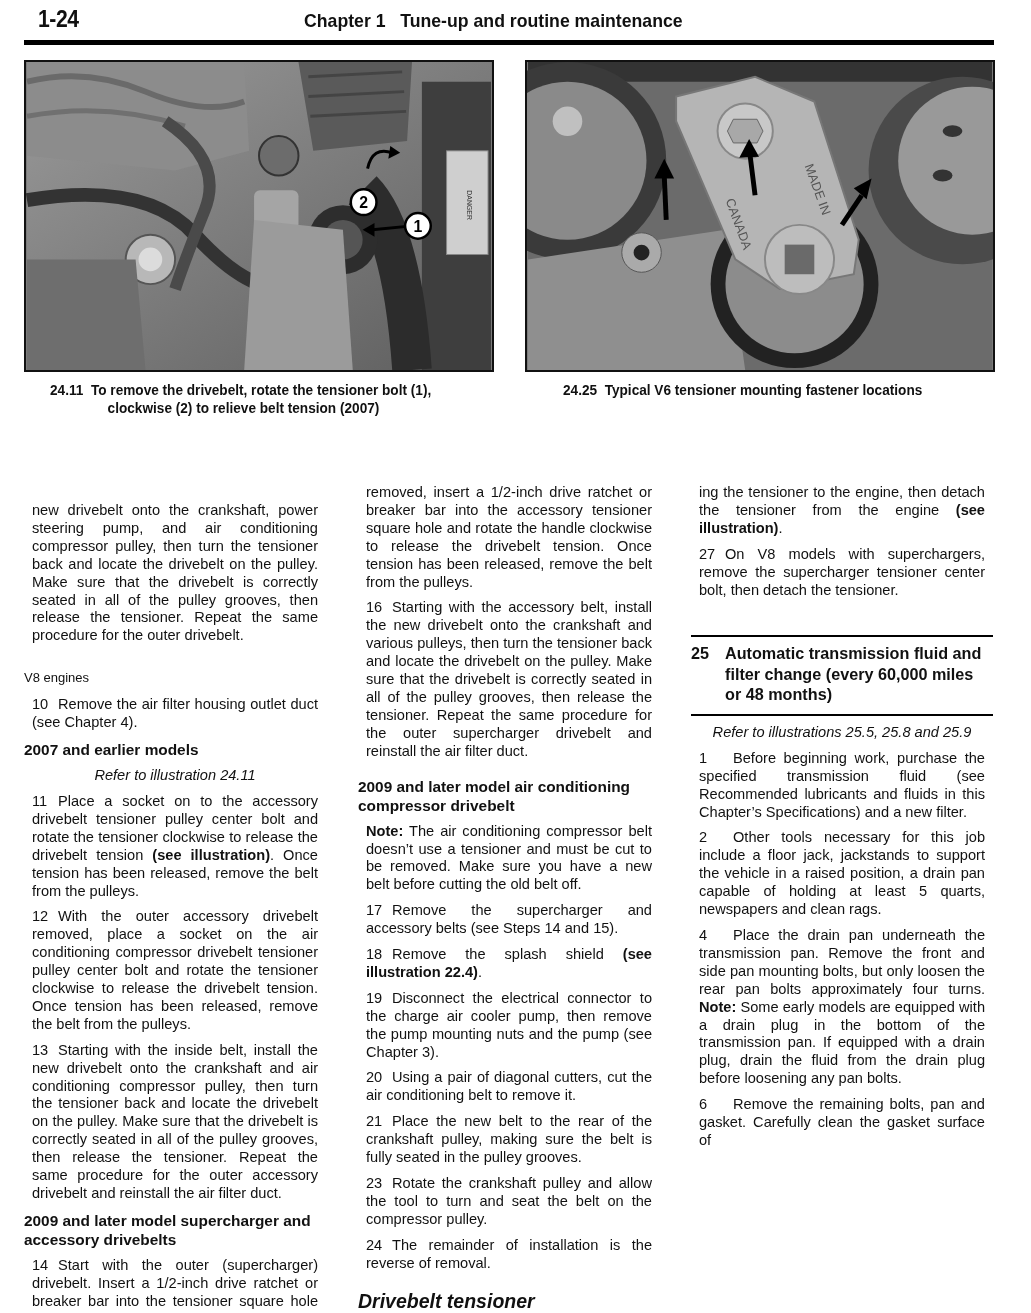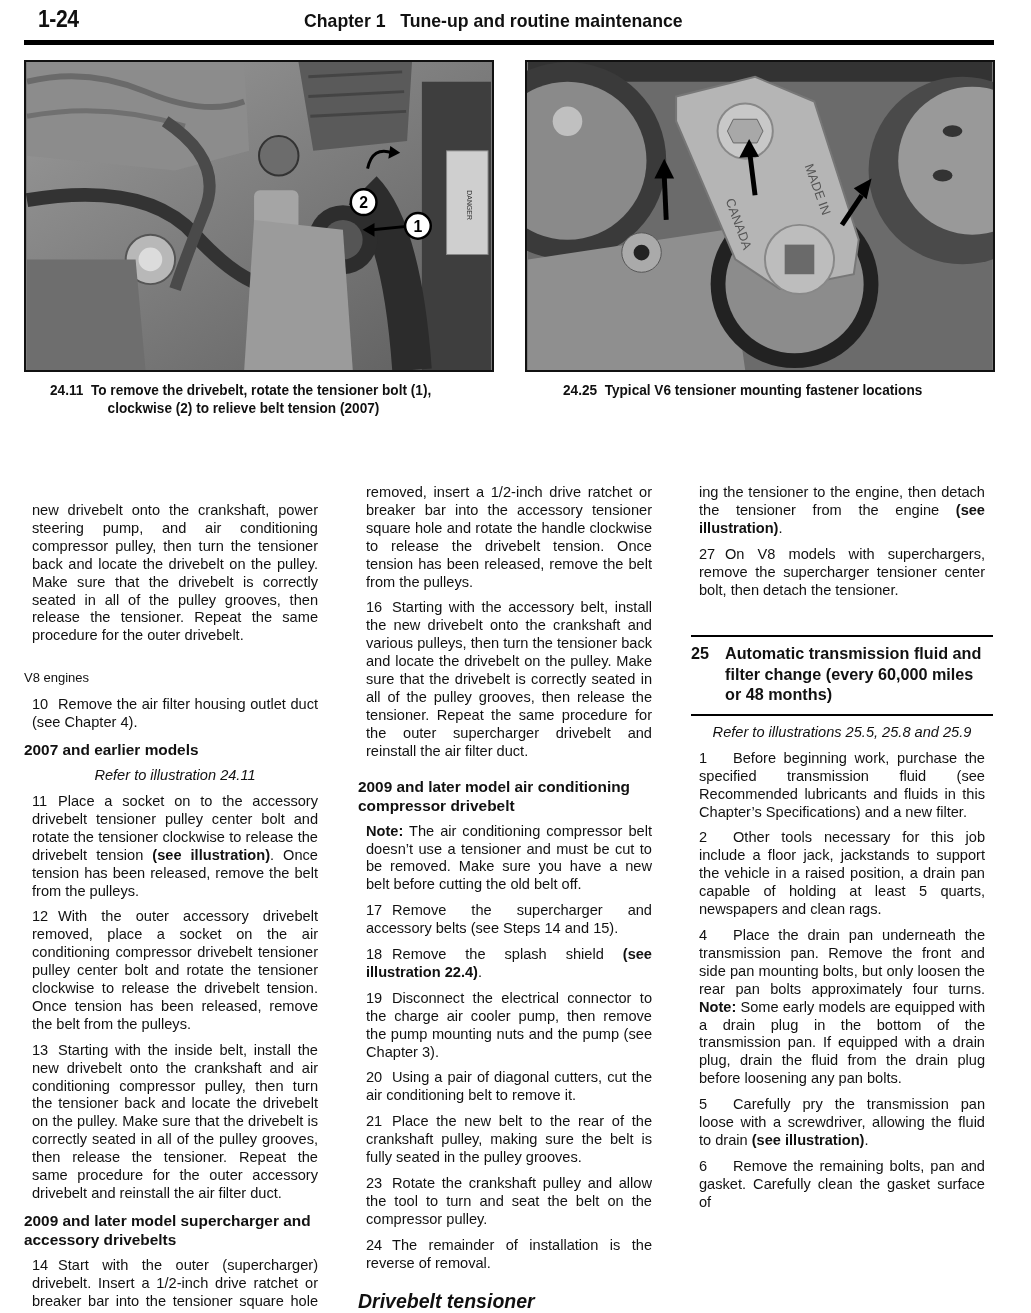--- a/index.html
+++ b/index.html
@@ -196,15 +196,14 @@
     <div class="sb-row">
       <span class="sb-num">25</span>
       <span class="sb-title">Automatic transmission fluid and filter change (every 60,000 miles or 48 months)</span>
     </div>
   </div>
 
   <p class="refer after-box">Refer to illustrations 25.5, 25.8 and 25.9</p>
   <p class="last-line"><span class="num-wide">1</span><span>Before beginning work, purchase the specified transmission fluid (see </span><span class="italic">Recommended lubricants and fluids</span><span> in this Chapter’s Specifications) and a new filter.</span></p>
   <p class="last-line"><span class="num-wide">2</span><span>Other tools necessary for this job include a floor jack, jackstands to support the vehicle in a raised position, a drain pan capable of holding at least 5 quarts, newspapers and clean rags.</span></p>
   <p class="last-line"><span class="num-wide">4</span><span>Place the drain pan underneath the transmission pan. Remove the front and side pan mounting bolts, but only loosen the rear pan bolts approximately four turns. </span><span class="bold">Note:</span><span class="italic"> Some early models are equipped with a drain plug in the bottom of the transmission pan. If equipped with a drain plug, drain the fluid from the drain plug before loosening any pan bolts.</span></p>
-  <p class="last-line"><span class="num-wide">5</span><span>Carefully pry the transmission pan loose with a screwdriver, allowing the fluid to drain </span><span class="bold">(see illustration)</span><span>.</span></p>
   <p style="text-align-last: justify;"><span class="num-wide">6</span><span>Remove the remaining bolts, pan and gasket. Carefully clean the gasket surface of</span></p>
 </div>
 
 </body></html>

